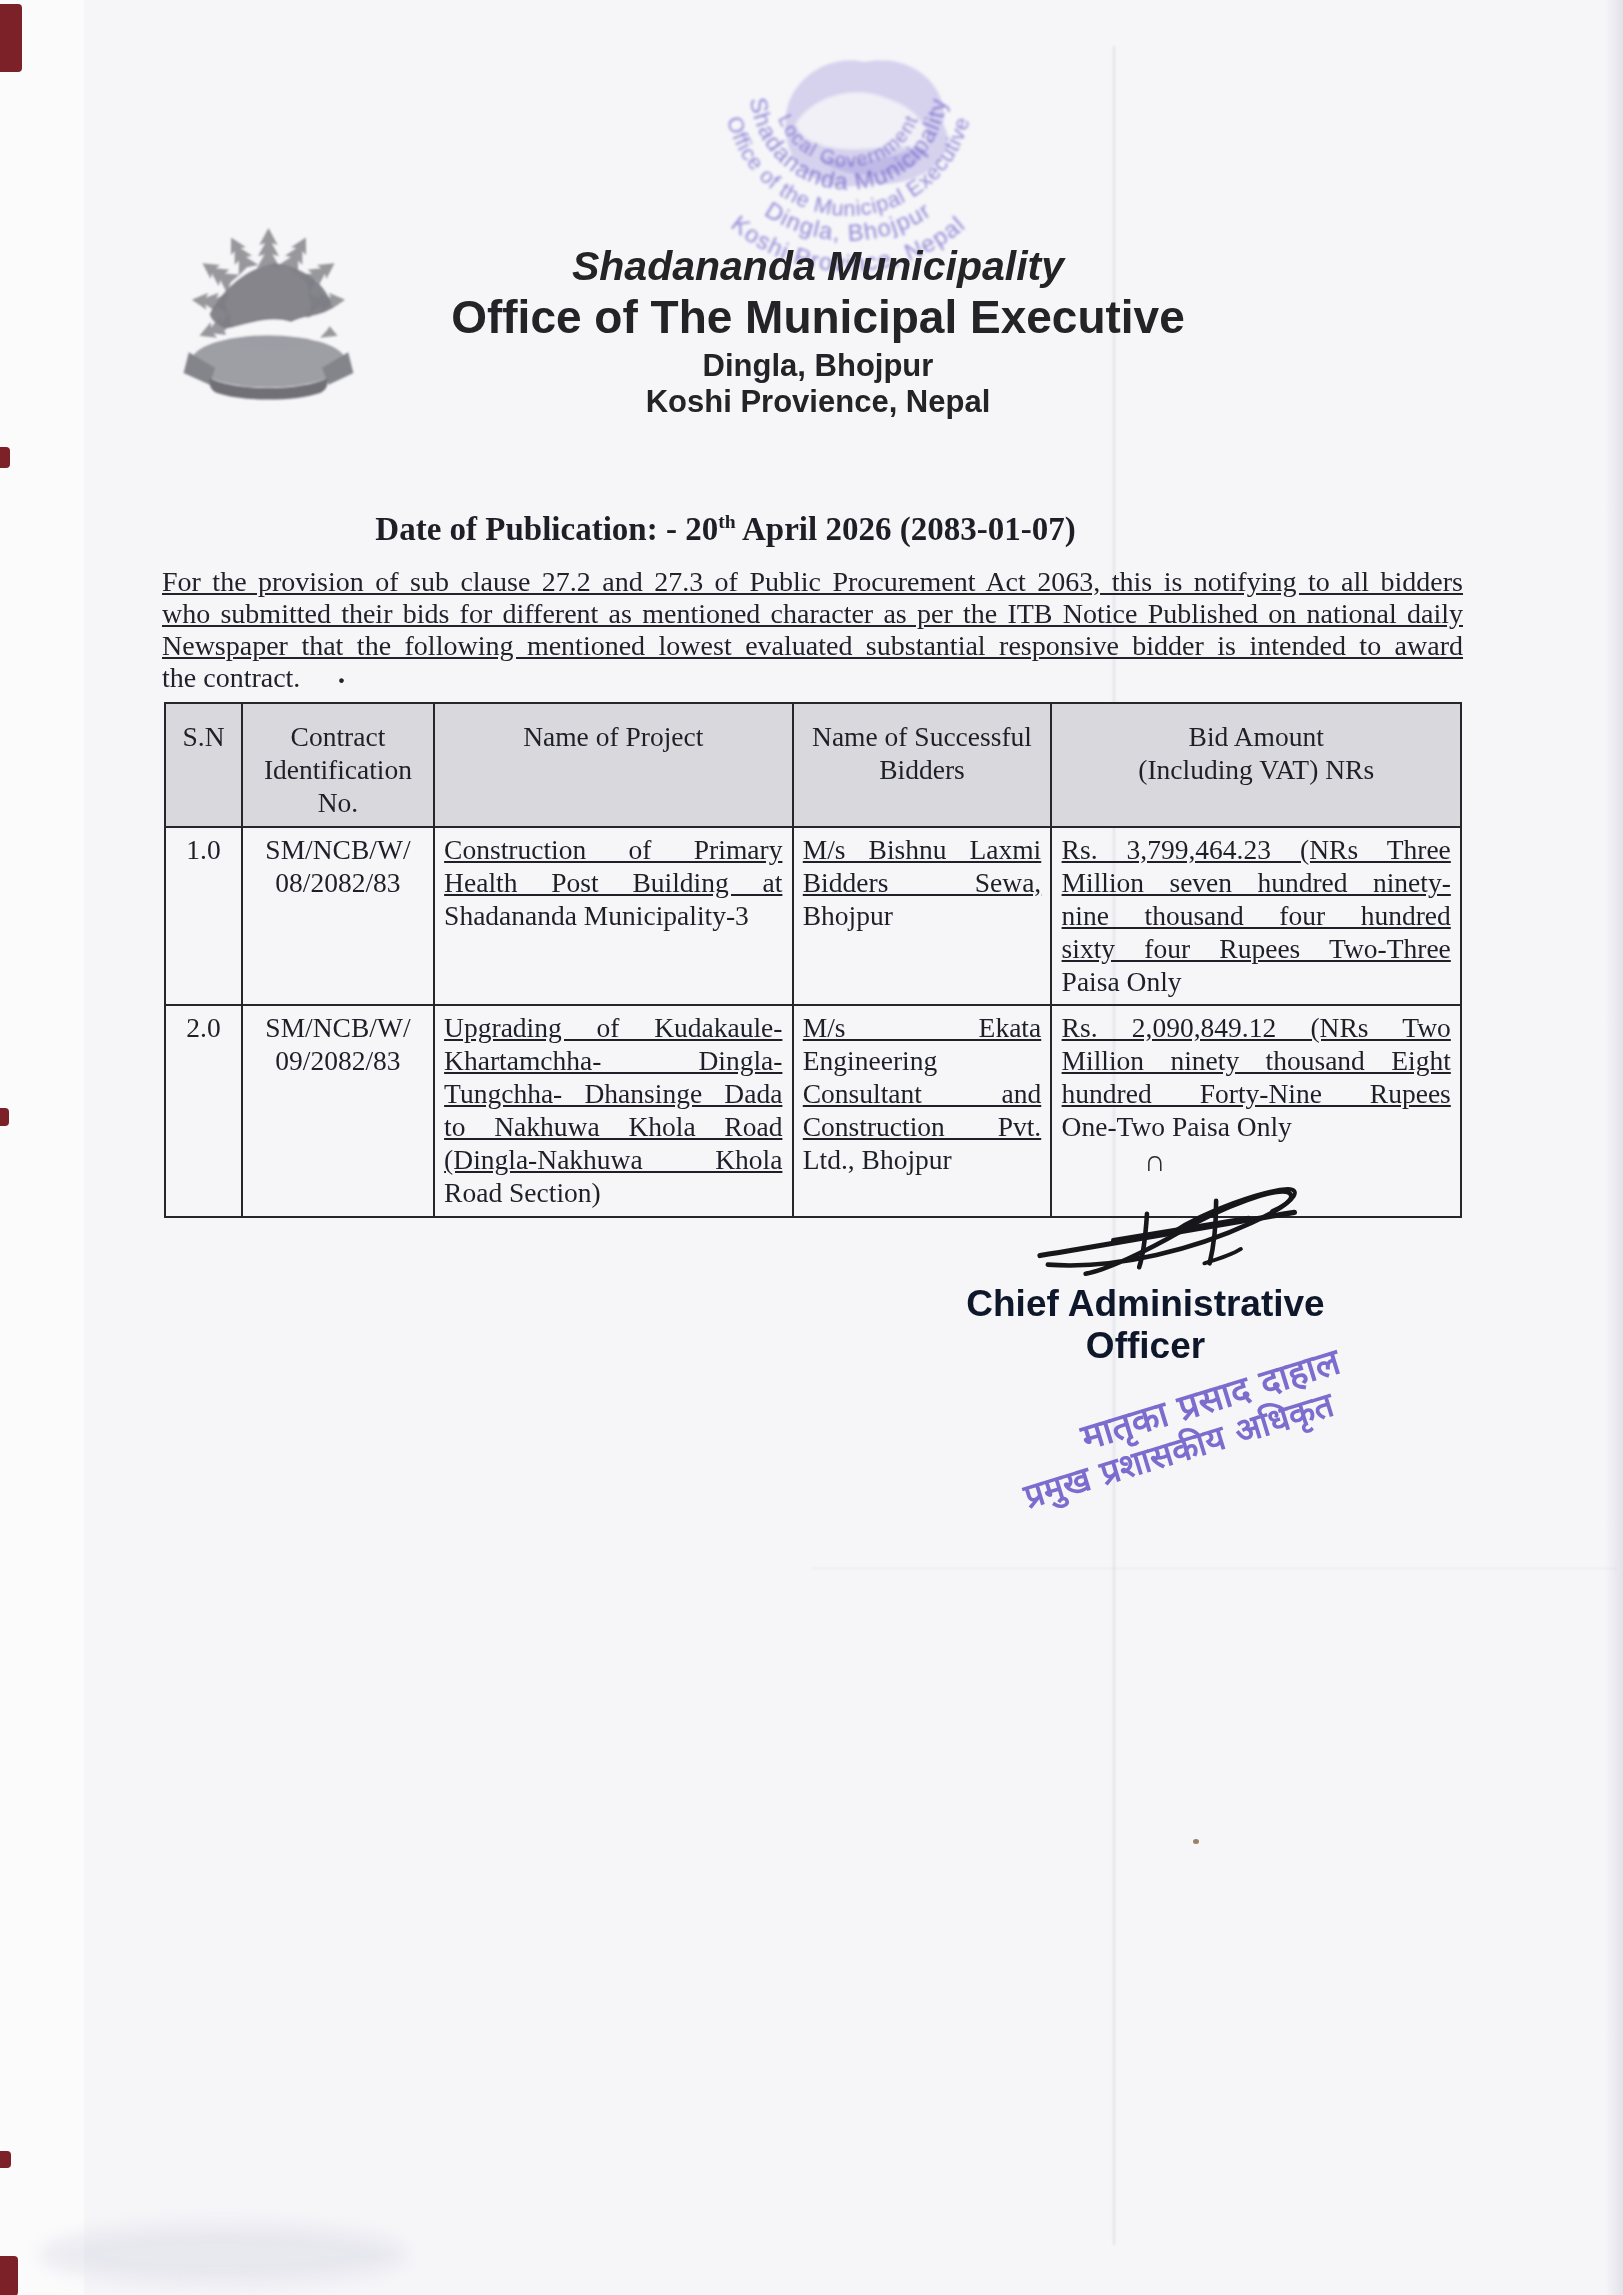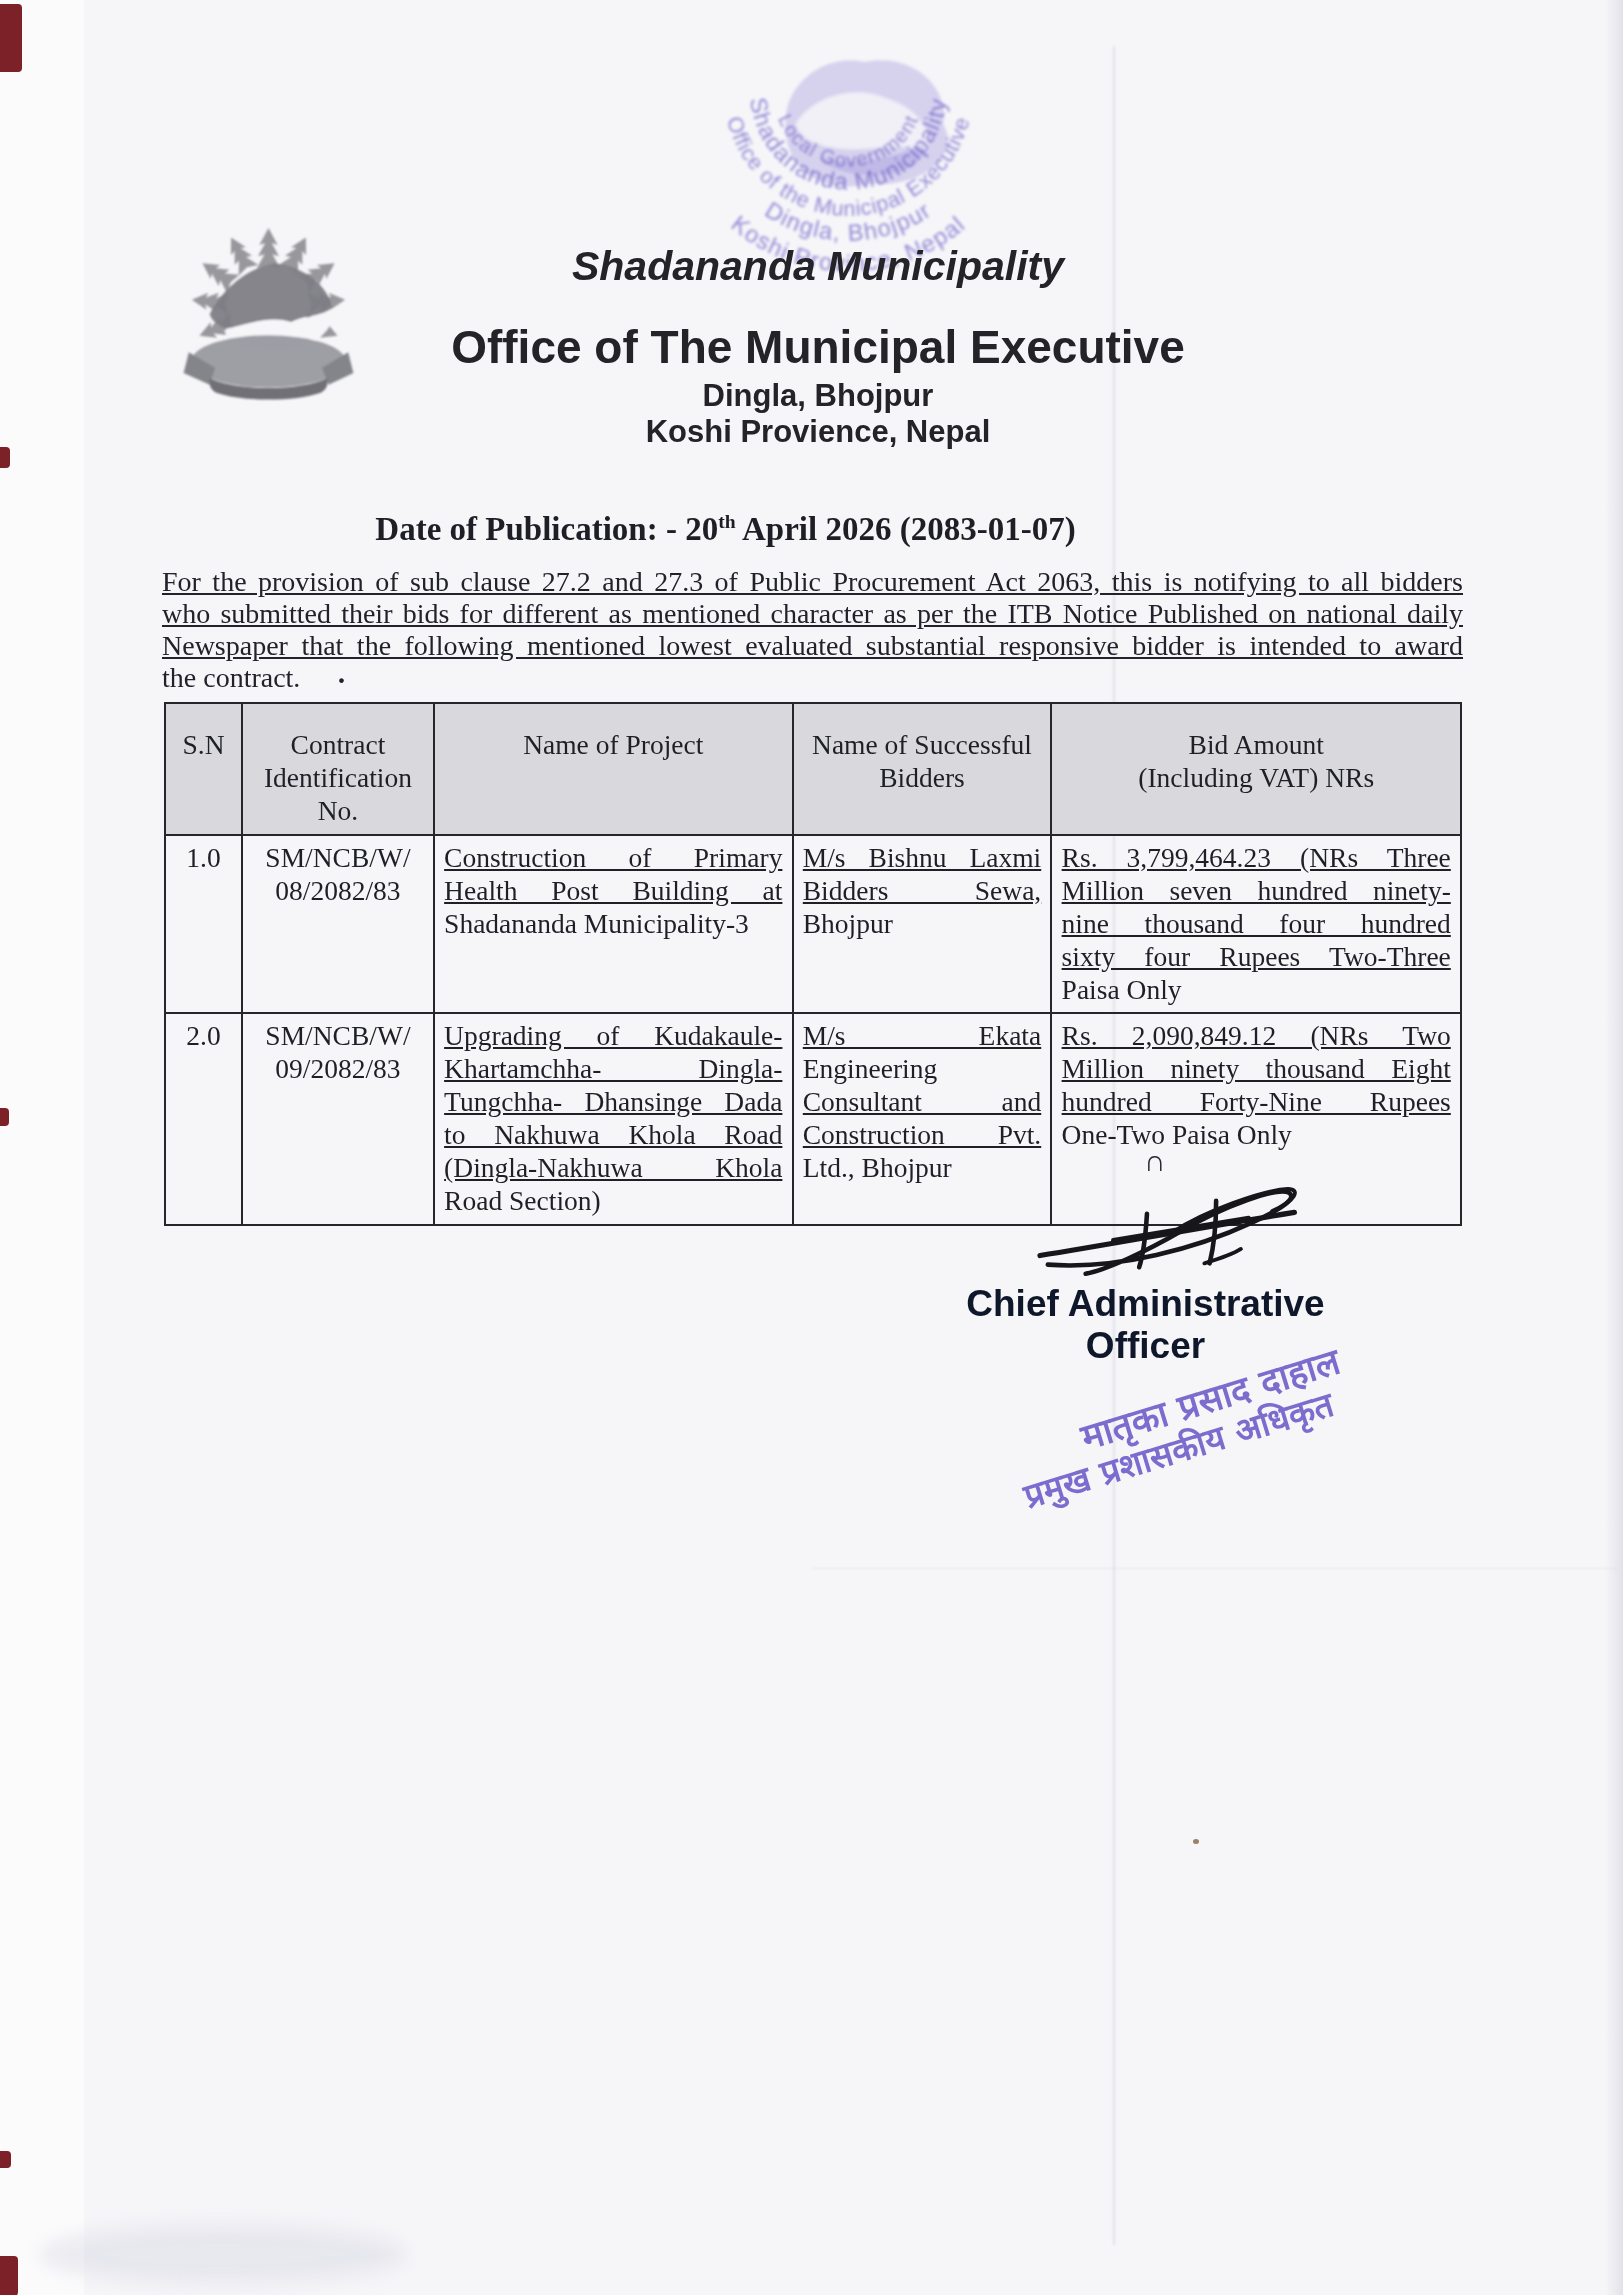--- a/index.html
+++ b/index.html
@@ -13,42 +13,42 @@
   .crease-v{left:1113px;top:46px;width:2px;height:2199px;background:rgba(185,185,202,0.32);filter:blur(1.3px);}
   .crease-h{left:812px;top:1568px;width:805px;height:1.3px;background:rgba(195,195,208,0.30);filter:blur(1.3px);}
   .curl{left:39px;top:2225px;width:367px;height:59px;border-radius:50%;
      background:rgba(200,200,214,0.30);filter:blur(9.2px);}
   .edge-mark{background:#7c2128;border-radius:0 3.9px 3.9px 0;}
   .speck{left:1193px;top:1839px;width:5.9px;height:5.2px;background:#9b8266;border-radius:50%;}
   
   .head-block{left:340px;top:243px;width:956px;text-align:center;
      font-family:"Liberation Sans", sans-serif;font-weight:bold;color:#232328;}
   .t1{font-size:41px;line-height:47px;font-style:italic;}
-  .t2{font-size:46px;line-height:55px;margin-top:30px;}
+  .t2{font-size:46px;line-height:55px;}
   .t3{font-size:31px;line-height:36px;margin-top:2.6px;}
   .t4{font-size:31px;line-height:36px;}
   
   .banner{left:504px;top:436px;width:662px;height:63px;background:#101013;
      box-shadow:0 0 10.5px 2.6px rgba(70,70,78,0.45);display:flex;align-items:center;justify-content:center;}
   .banner span{font-family:"Liberation Sans", sans-serif;font-weight:bold;font-size:37px;
      color:#fbfbfd;letter-spacing:0.7px;}
   
   .date-line{left:0;top:511px;width:1451px;text-align:center;font-weight:bold;font-size:33px;color:#1e1e26;}
   .date-line sup{font-size:19.6px;}
   
   .intro{left:162px;top:566px;width:1301px;font-size:28px;line-height:32px;color:#22222b;}
   .jline{text-align:justify;text-align-last:justify;text-decoration:underline;}
   .lline{text-align:left;text-align-last:left;}
   .cline{text-align:center;}
   .bullet{font-size:19.6px;margin-left:38px;display:inline-block;transform:rotate(18deg);}
   
   table.notice{position:absolute;left:164px;top:702px;width:1298px;border-collapse:collapse;
      font-size:27.5px;line-height:33px;color:#1f1f28;}
   table.notice td,table.notice th{border:2px solid #26262b;vertical-align:top;padding:5.2px 9.2px 6.5px 9.2px;}
-  table.notice thead th{background:#d9d9dd;font-weight:normal;height:98px;padding-top:24px;}
+  table.notice thead th{background:#d9d9dd;font-weight:normal;height:98px;padding-top:16px;}
   table.notice tbody tr.r1 td{height:164px;margin-top:9px;}
   table.notice tbody tr.r2 td{height:196px;}
   
   .sig-mark{left:1144px;top:1144px;font-size:30px;color:#2a2a30;}
   .cao{left:910px;top:1283px;width:471px;text-align:center;font-family:"Liberation Sans", sans-serif;
      font-weight:bold;font-size:37px;color:#0f172a;}
   .dev-stamp{font-family:"DejaVu Sans", sans-serif;font-weight:bold;color:#6b59c9;opacity:0.88;
      white-space:nowrap;transform-origin:0 0;}
   .dev1{left:1075px;top:1414px;font-size:36px;transform:rotate(-17deg);}
   .dev2{left:1018px;top:1474px;font-size:34px;transform:rotate(-17deg);}

